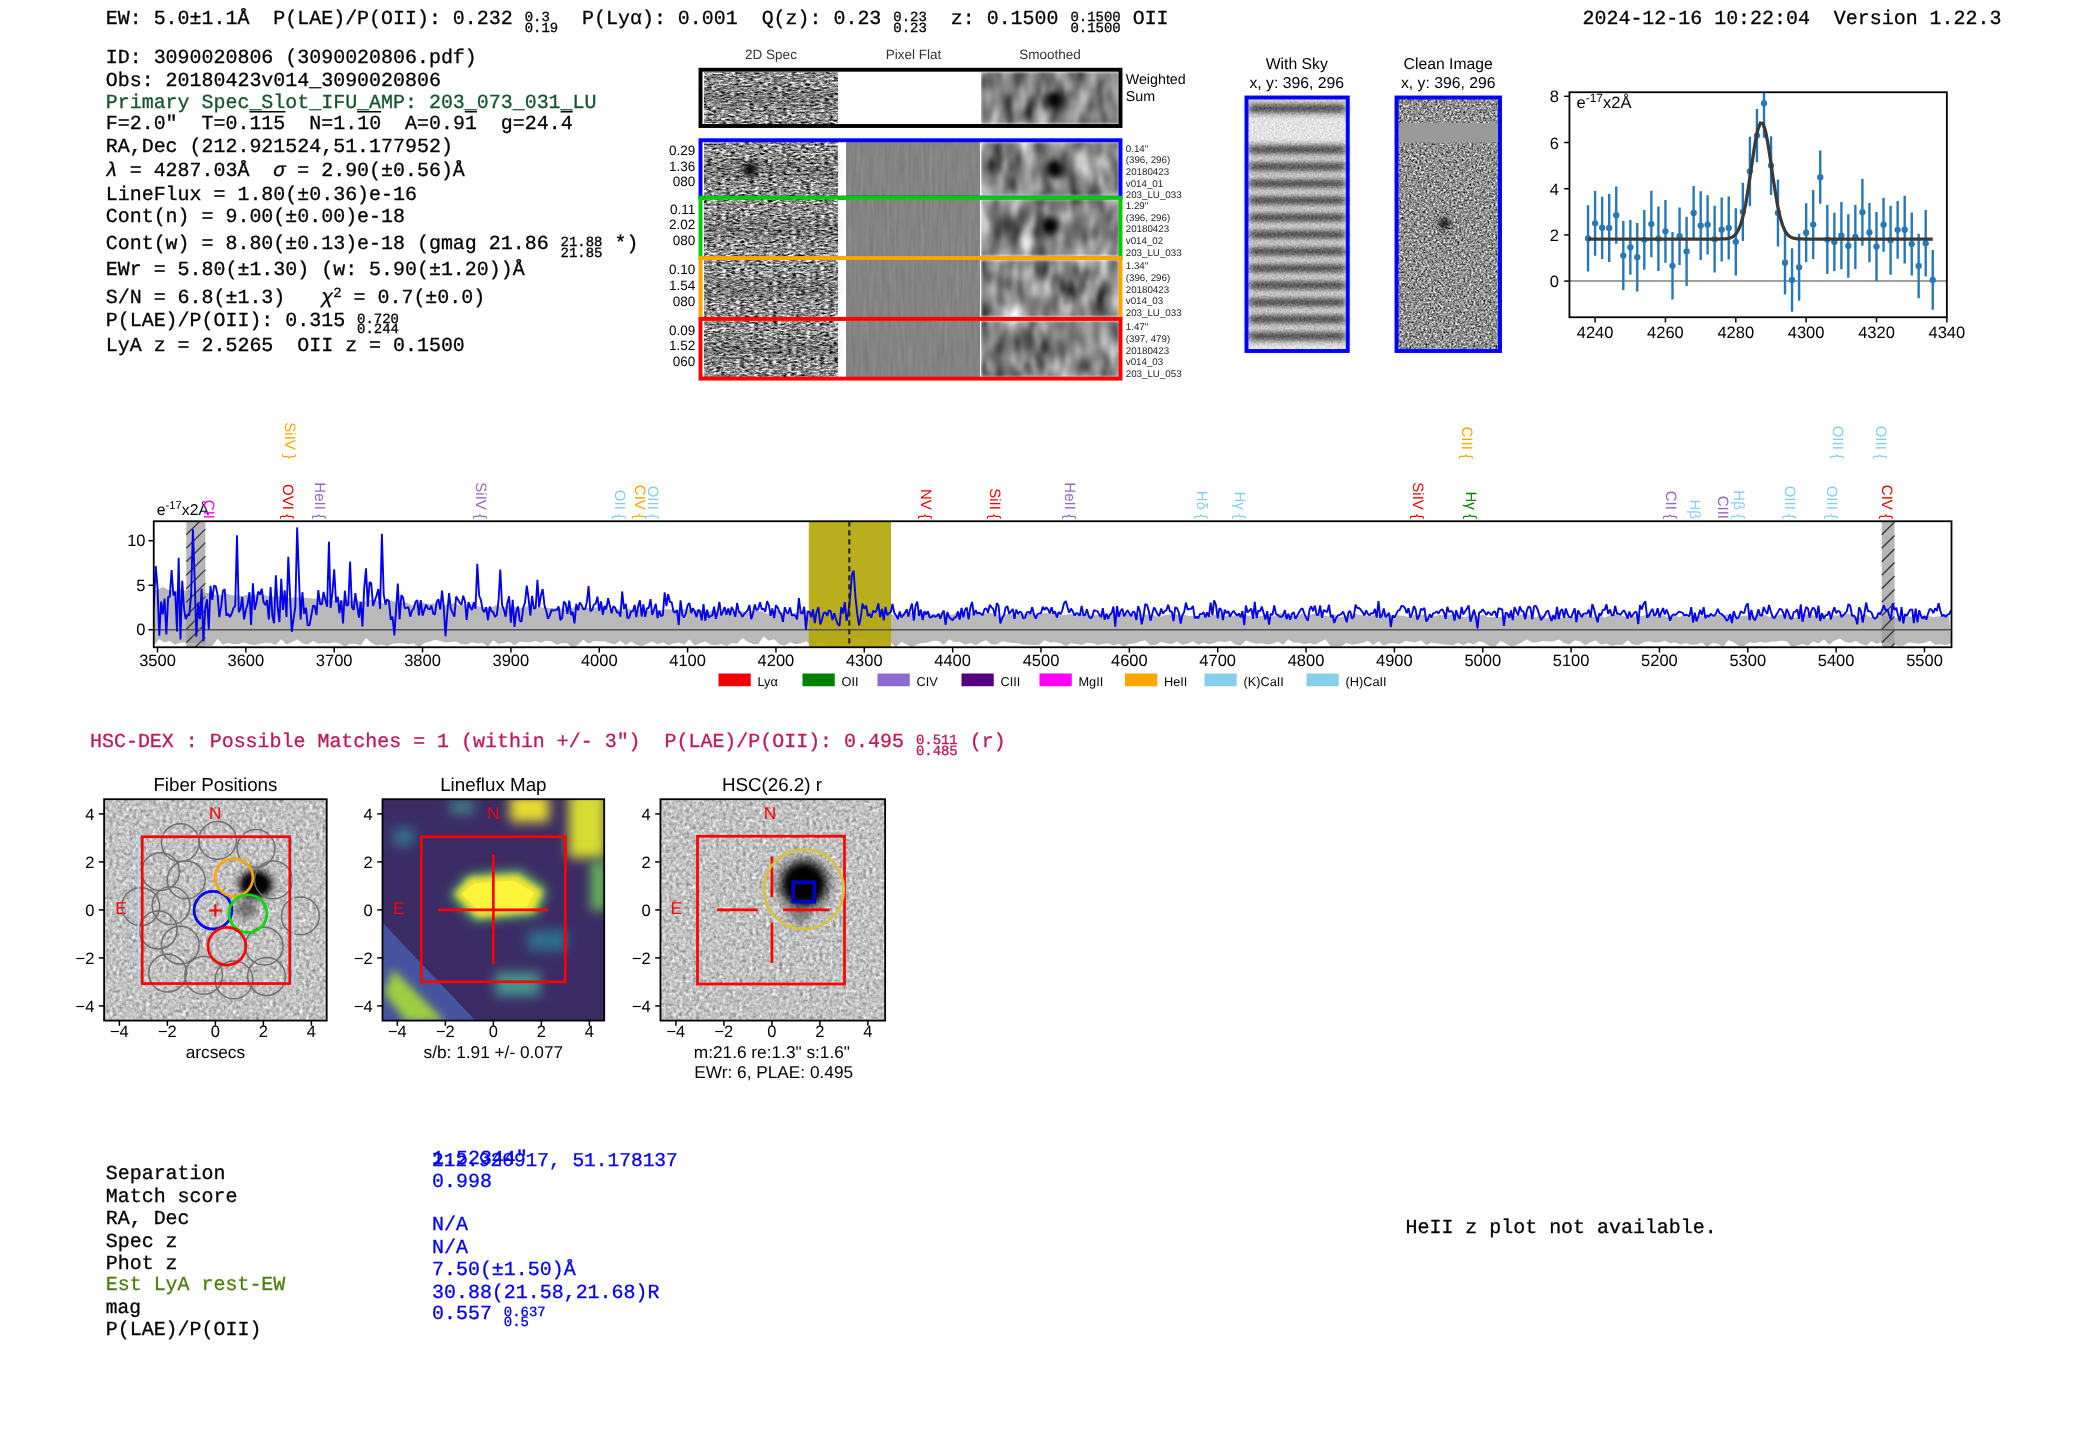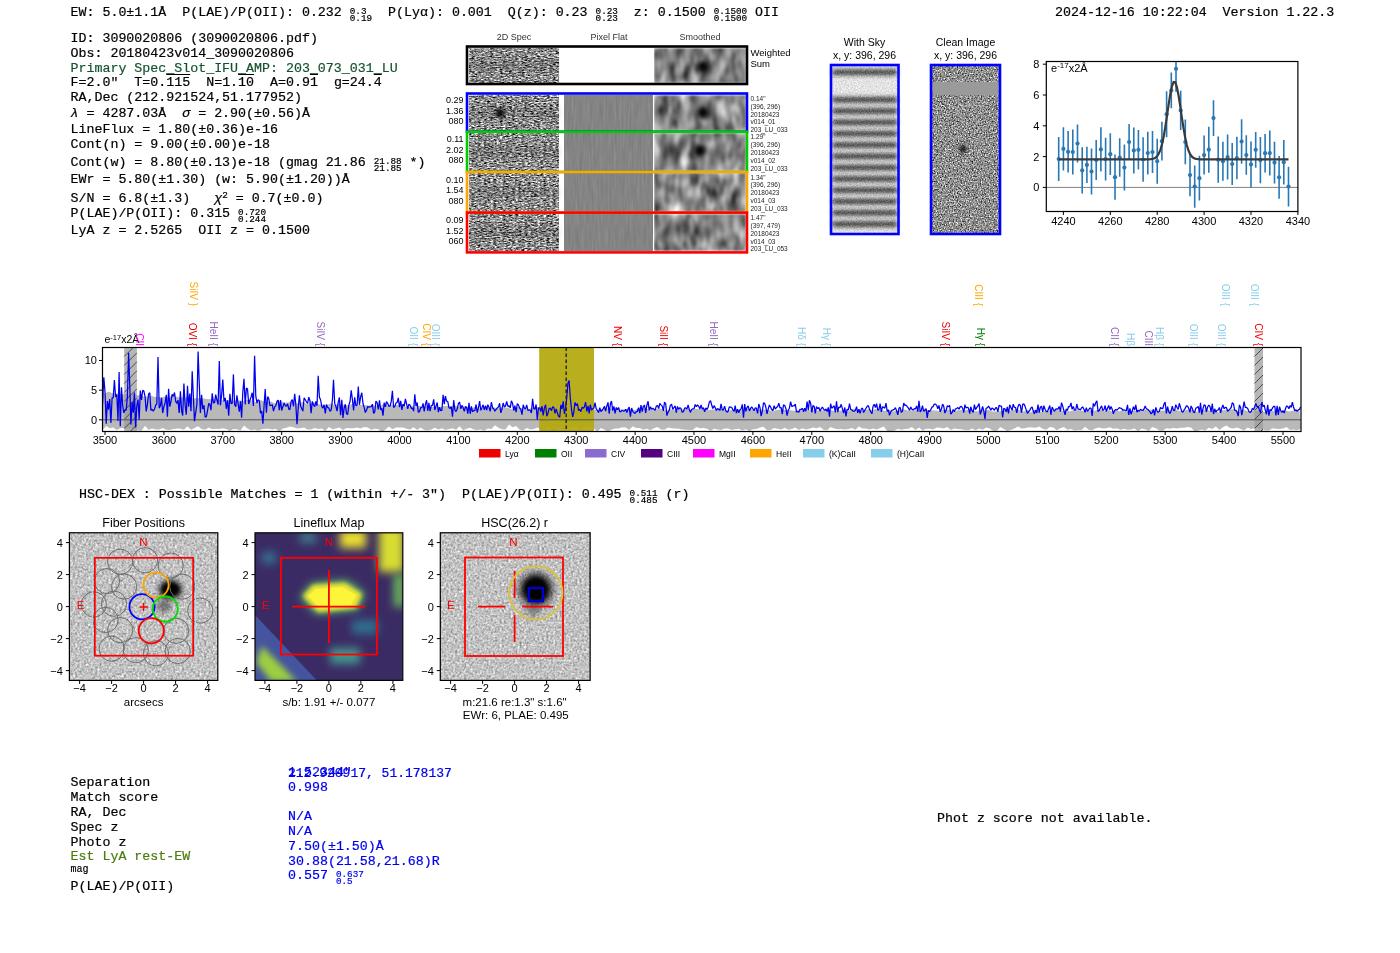--- a/index.html
+++ b/index.html
@@ -571,29 +571,29 @@
 <div class="m" style="left:70.5px;top:76.1px;font-size:13.3px;color:#000">F=2.0"  T=0.<span class="ov">115</span>  N=1.<span class="ov">10</span>  A=0.9<span class="ov">1</span>  g=24.<span class="ov">4</span></div>
 <div class="m" style="left:70.5px;top:90.7px;font-size:13.3px;color:#000">RA,Dec (212.921524,51.177952)</div>
 <div class="m" style="left:70.5px;top:106.6px;font-size:13.3px;color:#000"><i>λ</i> = 4287.03Å  <i>σ</i> = 2.90(±0.56)Å</div>
 <div class="m" style="left:70.5px;top:123.4px;font-size:13.3px;color:#000">LineFlux = 1.80(±0.36)e-16</div>
 <div class="m" style="left:70.5px;top:138.3px;font-size:13.3px;color:#000">Cont(n) = 9.00(±0.00)e-18</div>
 <div class="m" style="left:70.5px;top:156.3px;font-size:13.3px;color:#000">Cont(w) = 8.80(±0.13)e-18 (gmag 21.86 <span class="ss"><span class="su">21.88</span><span class="sb">21.85</span></span> *)</div>
 <div class="m" style="left:70.5px;top:173.0px;font-size:13.3px;color:#000">EWr = 5.80(±1.30) (w: 5.90(±1.20))Å</div>
 <div class="m" style="left:70.5px;top:191.0px;font-size:13.3px;color:#000">S/N = 6.8(±1.3)   <i>χ</i><sup class="s2">2</sup> = 0.7(±0.0)</div>
 <div class="m" style="left:70.5px;top:207.2px;font-size:13.3px;color:#000">P(LAE)/P(OII): 0.315 <span class="ss"><span class="su">0.720</span><span class="sb">0.244</span></span></div>
 <div class="m" style="left:70.5px;top:224.4px;font-size:13.3px;color:#000">LyA z = 2.5265  OII z = 0.1500</div>
-<div class="m" style="left:79px;top:488.3px;font-size:13.3px;color:#000000">HSC-DEX : Possible Matches = 1 (within +/- 3")  P(LAE)/P(OII): 0.495 <span class="ss"><span class="su">0.511</span><span class="sb">0.485</span></span> (r)</div>
+<div class="m" style="left:60px;top:488.3px;font-size:13.3px;color:#be185d">HSC-DEX : Possible Matches = 1 (within +/- 3")  P(LAE)/P(OII): 0.495 <span class="ss"><span class="su">0.511</span><span class="sb">0.485</span></span> (r)</div>
 <div class="m" style="left:70.5px;top:776.3px;font-size:13.3px;color:#000">Separation</div>
 <div class="m" style="left:288.0px;top:765.8px;font-size:13.3px;color:#0000ee">1.52344"</div>
 <div class="m" style="left:70.5px;top:791.1px;font-size:13.3px;color:#000">Match score</div>
 <div class="m" style="left:288.0px;top:780.6px;font-size:13.3px;color:#0000ee">0.998</div>
 <div class="m" style="left:70.5px;top:805.9px;font-size:13.3px;color:#000">RA, Dec</div>
 <div class="m" style="left:288.0px;top:767px;font-size:13px;color:#0000ee">212.920917, 51.178137</div>
 <div class="m" style="left:70.5px;top:820.7px;font-size:13.3px;color:#000">Spec z</div>
 <div class="m" style="left:288.0px;top:810.2px;font-size:13.3px;color:#0000ee">N/A</div>
-<div class="m" style="left:70.5px;top:835.5px;font-size:13.3px;color:#000">Photo z</div>
+<div class="m" style="left:70.5px;top:835.5px;font-size:13.3px;color:#000">Phot z</div>
 <div class="m" style="left:288.0px;top:825.0px;font-size:13.3px;color:#0000ee">N/A</div>
 <div class="m" style="left:70.5px;top:850.3px;font-size:13.3px;color:#4d7c0f">Est LyA rest-EW</div>
 <div class="m" style="left:288.0px;top:839.8px;font-size:13.3px;color:#0000ee">7.50(±1.50)Å</div>
-<div class="m" style="left:70.5px;top:865.1px;font-size:10px;color:#000">mag</div>
+<div class="m" style="left:70.5px;top:865.1px;font-size:13px;color:#000">mag</div>
 <div class="m" style="left:288.0px;top:854.6px;font-size:13.3px;color:#0000ee">30.88(21.58,21.68)R</div>
 <div class="m" style="left:70.5px;top:879.9px;font-size:13.3px;color:#000">P(LAE)/P(OII)</div>
 <div class="m" style="left:288.0px;top:869.4px;font-size:13.3px;color:#0000ee">0.557 <span class="ss"><span class="su">0.637</span><span class="sb">0.5</span></span></div>
-<div class="m" style="left:937.0px;top:812.3px;font-size:13.3px;color:#000">Phot z score not available.</div>
+<div class="m" style="left:937.0px;top:812.3px;font-size:13.3px;color:#000">HeII z plot not available.</div>
 </body></html>

